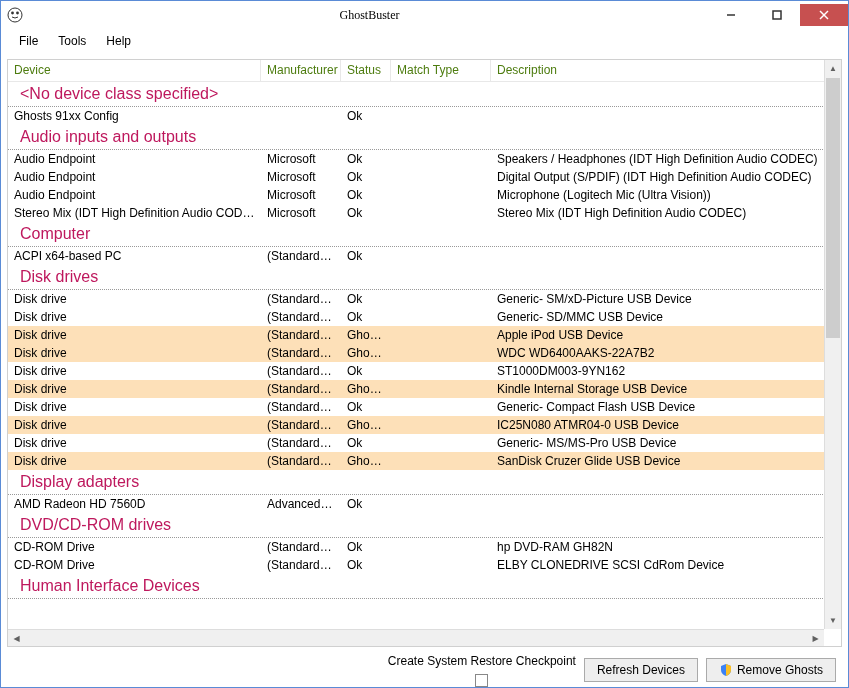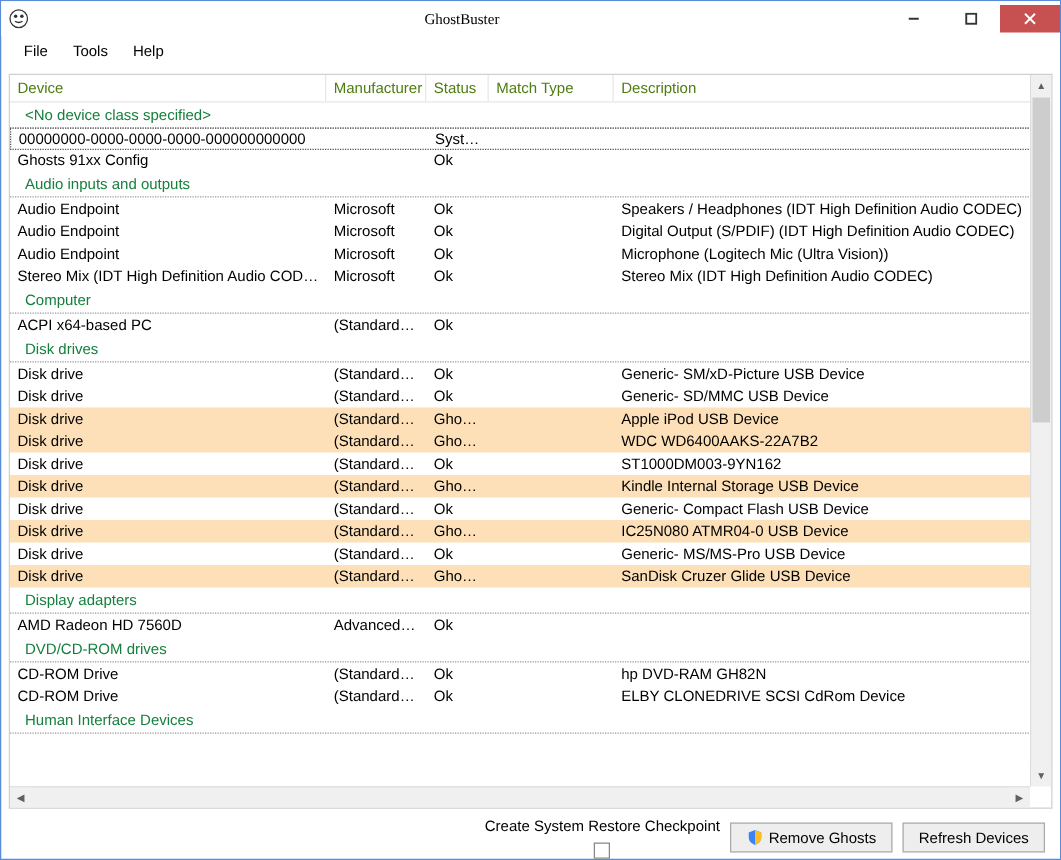--- a/index.html
+++ b/index.html
@@ -15,21 +15,21 @@
 .menu-item { padding: 3px 10px; cursor: default; }
 .content { flex: 1; margin: 6px; border: 1px solid #d0d0d0; display: flex; flex-direction: column; overflow: hidden; position: relative; }
 .columns { height: 22px; display: flex; background: #fff; border-bottom: 1px solid #e8e8e8; }
 .col { padding: 3px 6px; border-right: 1px solid #e8e8e8; font-size: 12px; color: #4d7c0f; overflow: hidden; white-space: nowrap; }
 .col-device { width: 253px; }
 .col-manuf { width: 80px; }
 .col-status { width: 50px; }
 .col-match { width: 100px; }
 .col-desc { flex: 1; border-right: none; }
 .rows { flex: 1; overflow: hidden; }
-.group-header { color: #15803d; padding: 3px 8px 3px 12px; border-bottom: 1px dotted #999; font-size: 12px; }
+.group-header { color: #be185d; padding: 3px 8px 3px 12px; border-bottom: 1px dotted #999; font-size: 16px; }
 .row { display: flex; height: 18px; align-items: center; font-size: 12px; }
 .row.ghosted { background: #fde0b8; }
 .row.selected { border: 1px dotted #555; margin: -1px 0; }
 .cell { padding: 1px 6px; overflow: hidden; white-space: nowrap; text-overflow: ellipsis; }
 .cell-device { width: 253px; padding-left: 6px; }
 .cell-manuf { width: 80px; }
 .cell-status { width: 50px; }
 .cell-match { width: 100px; }
 .cell-desc { flex: 1; }
 .vscroll { position: absolute; right: 0; top: 0; bottom: 17px; width: 17px; background: #f0f0f0; border-left: 1px solid #ddd; }
@@ -88,27 +88,20 @@
   <div class="content">
     <div class="columns">
       <div class="col col-device">Device</div>
       <div class="col col-manuf">Manufacturer</div>
       <div class="col col-status">Status</div>
       <div class="col col-match">Match Type</div>
       <div class="col col-desc">Description</div>
     </div>
     <div class="rows" id="rows-container">
         <div class="group-header">&lt;No device class specified&gt;</div>
-        <div class="row selected">
-          <div class="cell cell-device">00000000-0000-0000-0000-000000000000</div>
-          <div class="cell cell-manuf"></div>
-          <div class="cell cell-status">System</div>
-          <div class="cell cell-match"></div>
-          <div class="cell cell-desc"></div>
-        </div>
         <div class="row">
           <div class="cell cell-device">Ghosts 91xx Config</div>
           <div class="cell cell-manuf"></div>
           <div class="cell cell-status">Ok</div>
           <div class="cell cell-match"></div>
           <div class="cell cell-desc"></div>
         </div>
         <div class="group-header">Audio inputs and outputs</div>
         <div class="row">
           <div class="cell cell-device">Audio Endpoint</div>
@@ -253,26 +246,26 @@
       <div class="hscroll-btn" style="right:0">▶</div>
     </div>
   </div>
 
   <div class="bottom-bar">
     <label class="checkbox-label">
       <span>Create System Restore Checkpoint</span>
       <span class="checkbox"></span>
     </label>
     <button class="btn">
+        <span>Refresh Devices</span>
+      </button>
+    <button class="btn">
       <span class="shield-icon">
         <svg viewBox="0 0 14 14">
             <path d="M7 1 L12 3 L12 7 Q12 11 7 13 Q2 11 2 7 L2 3 Z" fill="#3b82f6"></path>
             <path d="M7 1 L12 3 L12 7 Q12 11 7 13 L7 1 Z" fill="#fbbf24"></path>
           </svg>
       </span>
       <span>Remove Ghosts</span>
     </button>
-    <button class="btn">
-        <span>Refresh Devices</span>
-      </button>
   </div>
 
 </div>
 
 </body></html>

